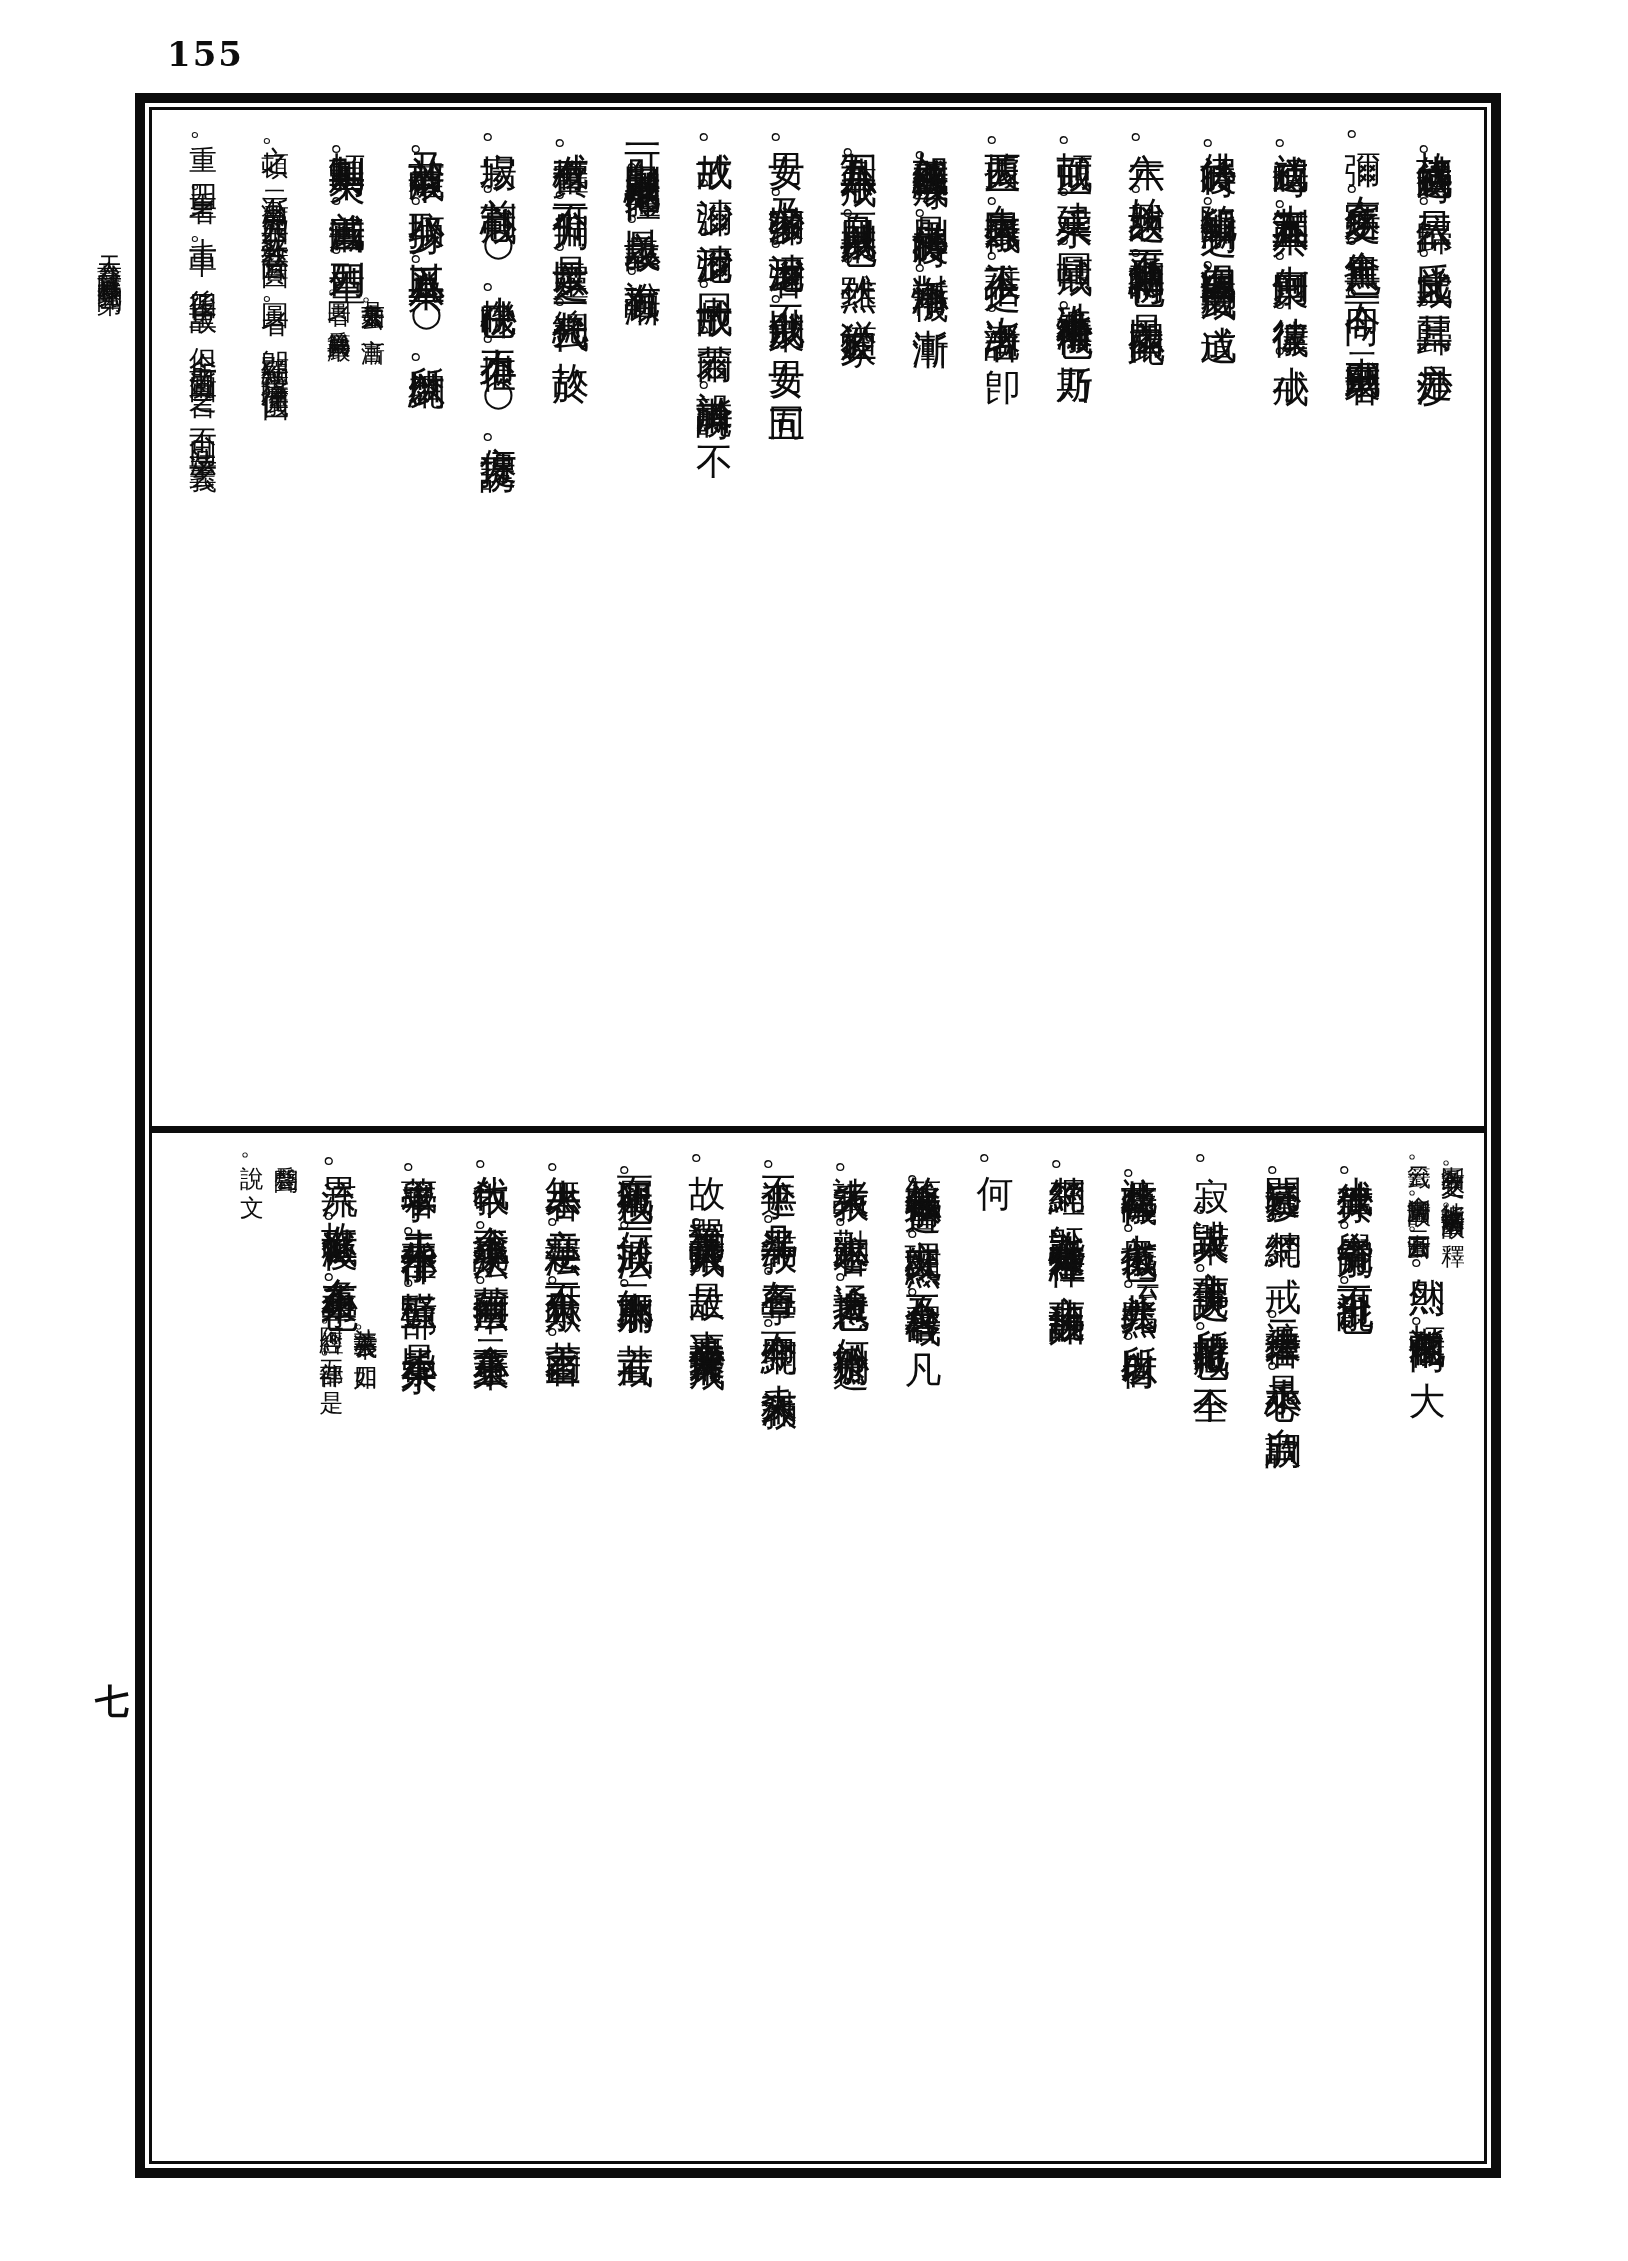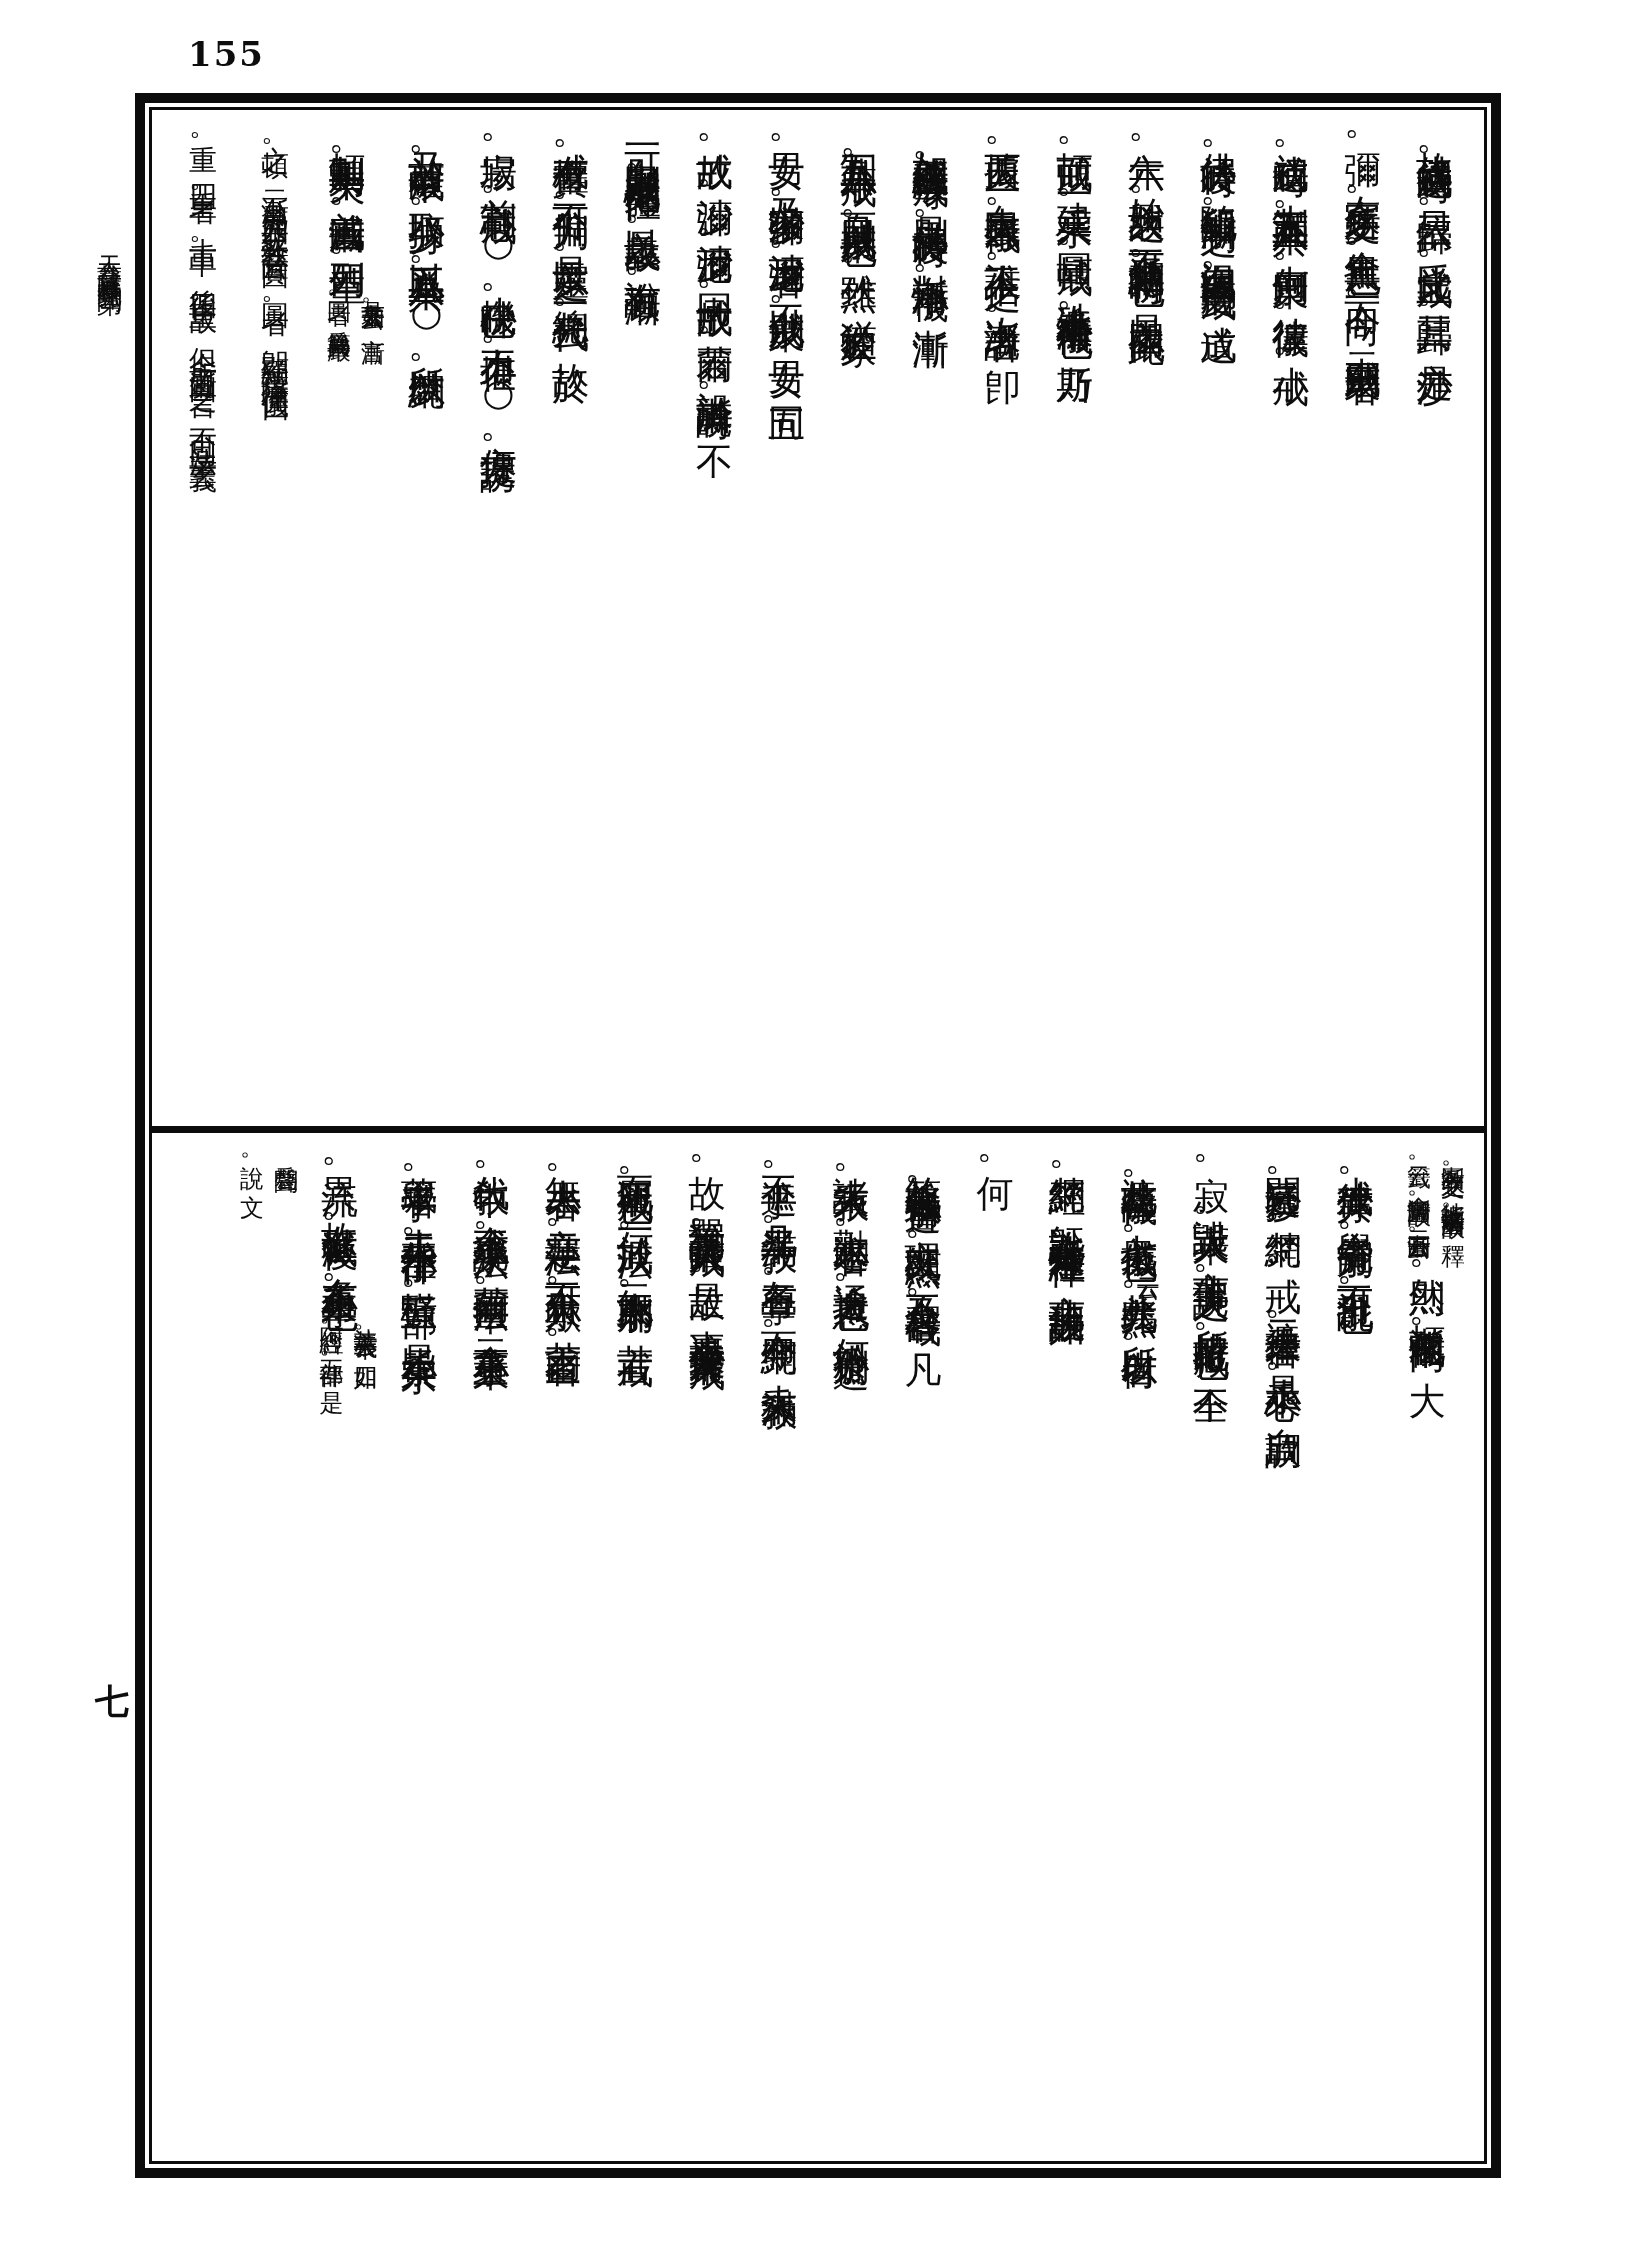--- a/index.html
+++ b/index.html
@@ -4,21 +4,21 @@
 <style>
   html,body{margin:0;padding:0;}
   body{
     width:1629px;height:2261px;position:relative;
     background:#ffffff;color:#0d0d0d;
     font-family:"DejaVu Serif","Liberation Serif",serif;
     overflow:hidden;
   }
   
   .folio{
-    position:absolute;left:188px;top:34px;
+    position:absolute;left:167px;top:34px;
     font-size:34px;font-weight:bold;letter-spacing:2px;
     font-family:"DejaVu Serif",serif;
   }
   
   .margin-title{
     position:absolute;left:87px;top:236px;height:515px;
     writing-mode:vertical-rl;text-orientation:upright;
     font-size:25px;letter-spacing:4px;line-height:44px;
   }
   

